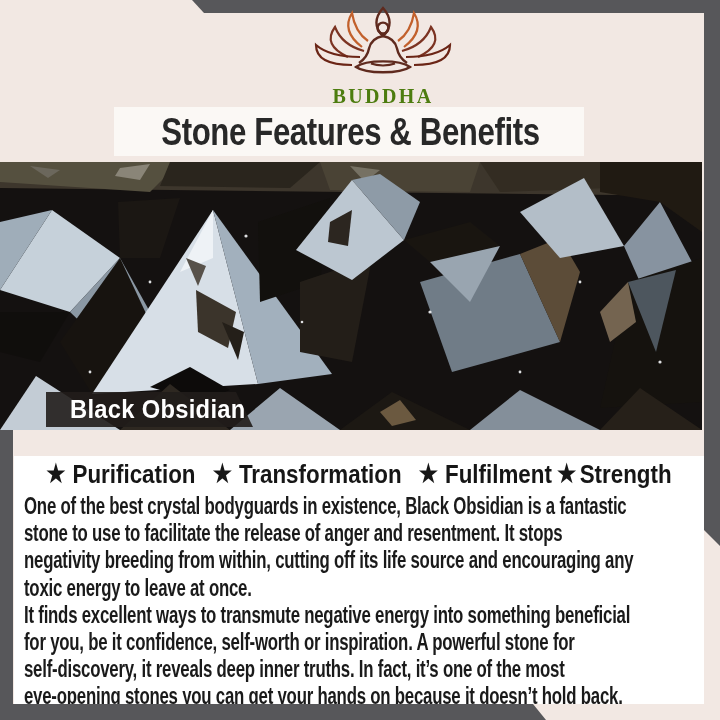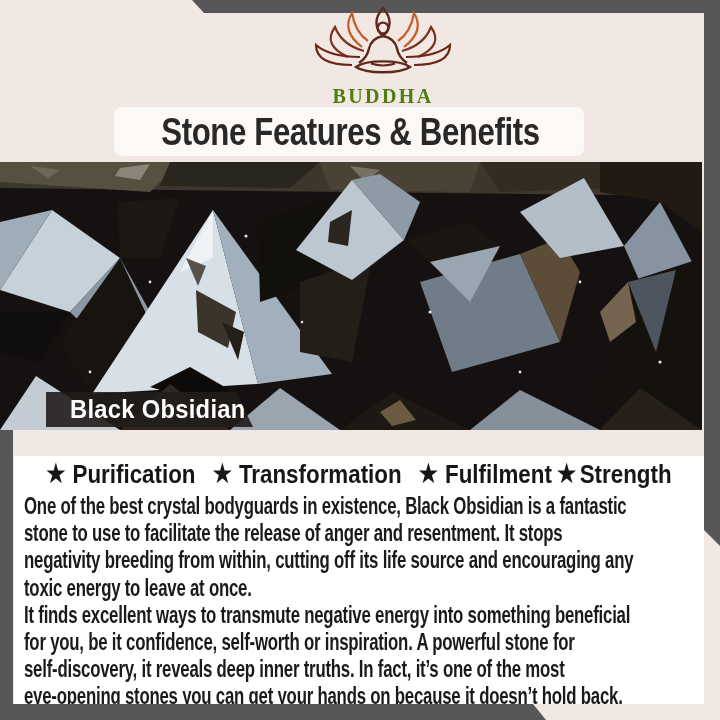--- a/index.html
+++ b/index.html
@@ -17,21 +17,21 @@
     clip-path:polygon(0 0,533px 0,546px 100%,0 100%);}
   .frame-left{left:0;top:166px;width:13px;height:554px;
     clip-path:polygon(0 0,100% 14px,100% 100%,0 100%);}
   
   .logo{position:absolute;left:308px;top:5px;z-index:3;}
   .brand-name{position:absolute;left:283px;top:85px;width:200px;z-index:3;
     text-align:center;font-family:"Liberation Serif",serif;font-size:20px;
     font-weight:600;letter-spacing:2.4px;color:#4d7c0f;}
   
   .headline-box{position:absolute;left:114px;top:107px;width:470px;height:49px;
-    background:#fbf8f5;z-index:3;text-align:center;overflow:hidden;border-radius:8px;}
+    background:#fbf8f5;z-index:3;text-align:center;overflow:hidden;}
   .headline-box h1{margin:0;line-height:50px;font-size:39px;color:#282828;
     letter-spacing:-0.5px;display:inline-block;transform:scaleX(0.8);
     transform-origin:50% 50%;white-space:nowrap;font-weight:700;}
   
   .photo{position:absolute;left:0;top:162px;width:702px;height:268px;z-index:2;
     background:#141110;}
   .photo svg{display:block;}
   .photo-label{position:absolute;left:0;bottom:3px;width:207px;height:35px;
     background:rgba(33,29,27,0.9);
     clip-path:polygon(0 0,calc(100% - 17px) 0,100% 100%,0 100%);margin-left:46px;}

